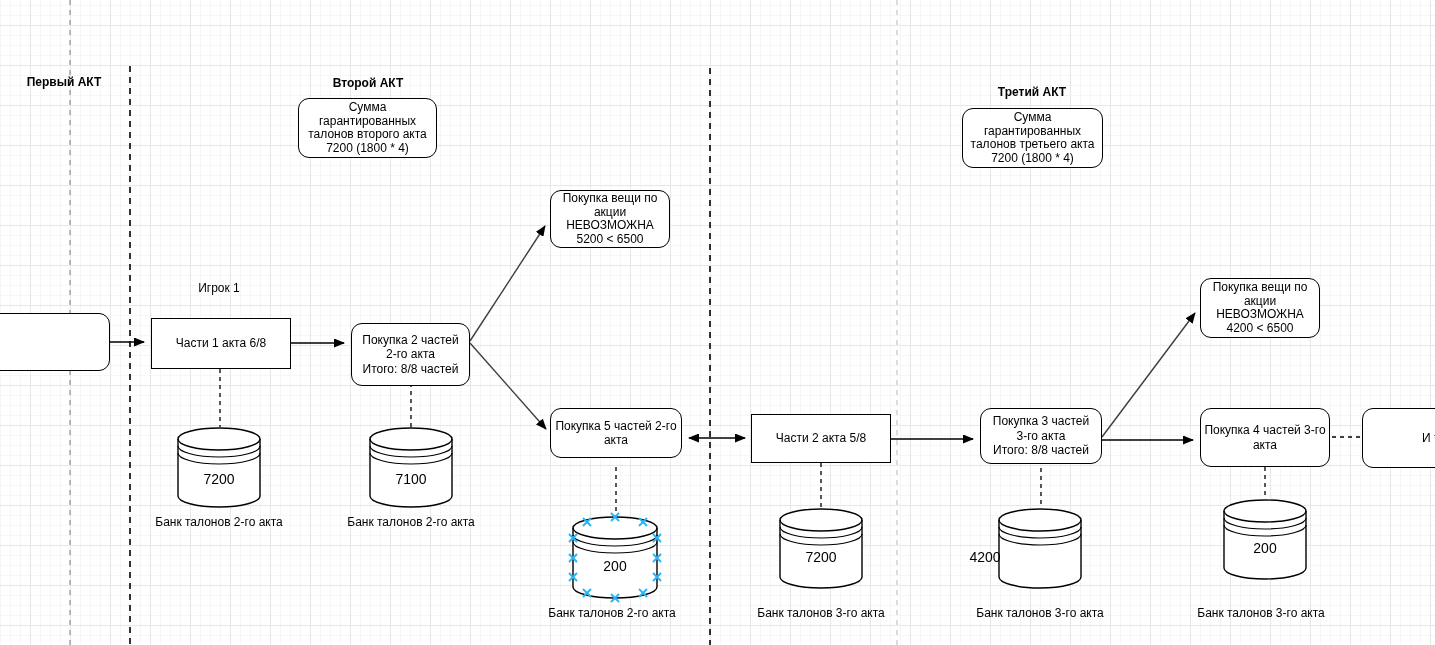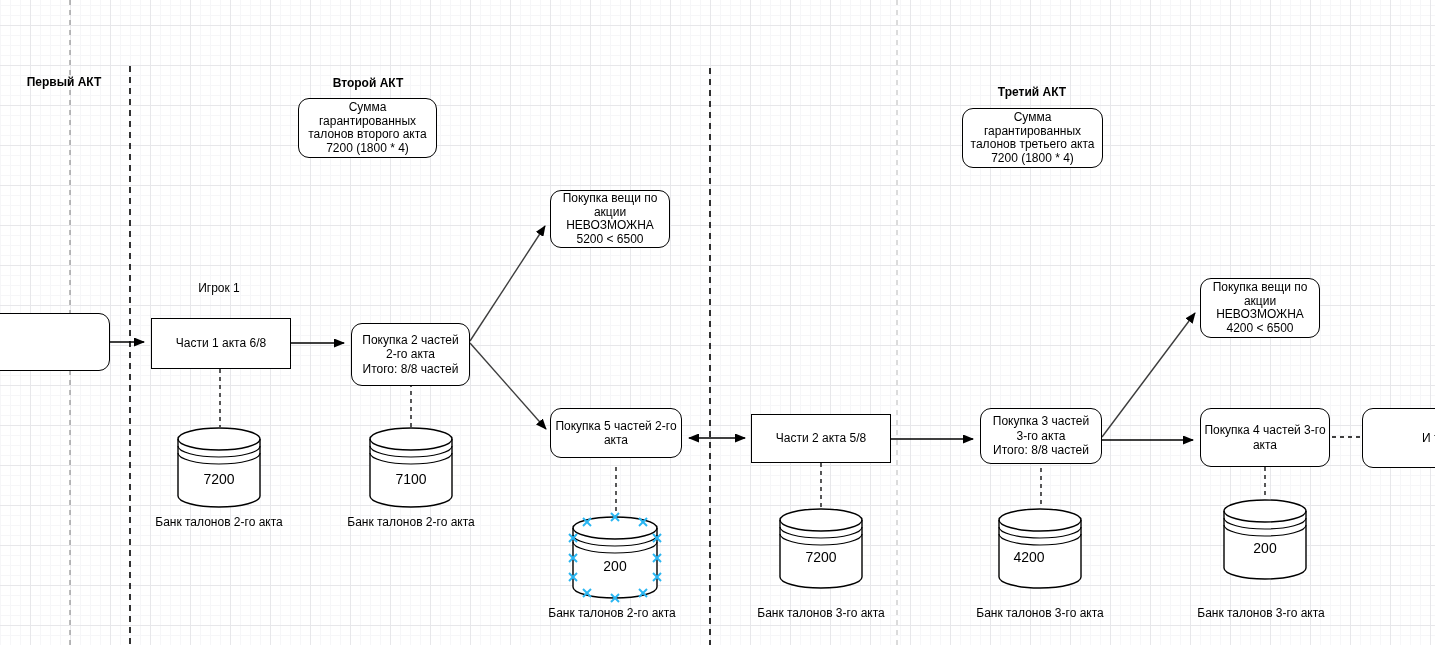--- a/index.html
+++ b/index.html
@@ -192,21 +192,21 @@
 НЕВОЗМОЖНА
 4200 &lt; 6500</div>
   <div class="box rd" style="left:1200px;top:408px;width:130px;height:59px;">Покупка 4 частей 3-го
 акта</div>
   <div class="box rd" style="left:1362px;top:408px;width:150px;height:60px;">И т.д.</div>
 
   <div class="cylval" style="left:178px;top:469px;width:82px;">7200</div>
   <div class="cylval" style="left:370px;top:469px;width:82px;">7100</div>
   <div class="cylval" style="left:573px;top:556px;width:84px;">200</div>
   <div class="cylval" style="left:780px;top:547px;width:82px;">7200</div>
-  <div class="cylval" style="left:988px;top:547px;width:82px;">4200</div>
+  <div class="cylval" style="left:944px;top:547px;width:82px;">4200</div>
   <div class="cylval" style="left:1224px;top:538px;width:82px;">200</div>
 
   <div class="lbl" style="left:134px;top:514px;width:170px;height:16px;">Банк талонов 2-го акта</div>
   <div class="lbl" style="left:326px;top:514px;width:170px;height:16px;">Банк талонов 2-го акта</div>
   <div class="lbl" style="left:527px;top:605px;width:170px;height:16px;">Банк талонов 2-го акта</div>
   <div class="lbl" style="left:736px;top:605px;width:170px;height:16px;">Банк талонов 3-го акта</div>
   <div class="lbl" style="left:955px;top:605px;width:170px;height:16px;">Банк талонов 3-го акта</div>
   <div class="lbl" style="left:1176px;top:605px;width:170px;height:16px;">Банк талонов 3-го акта</div>
 
 </div>

